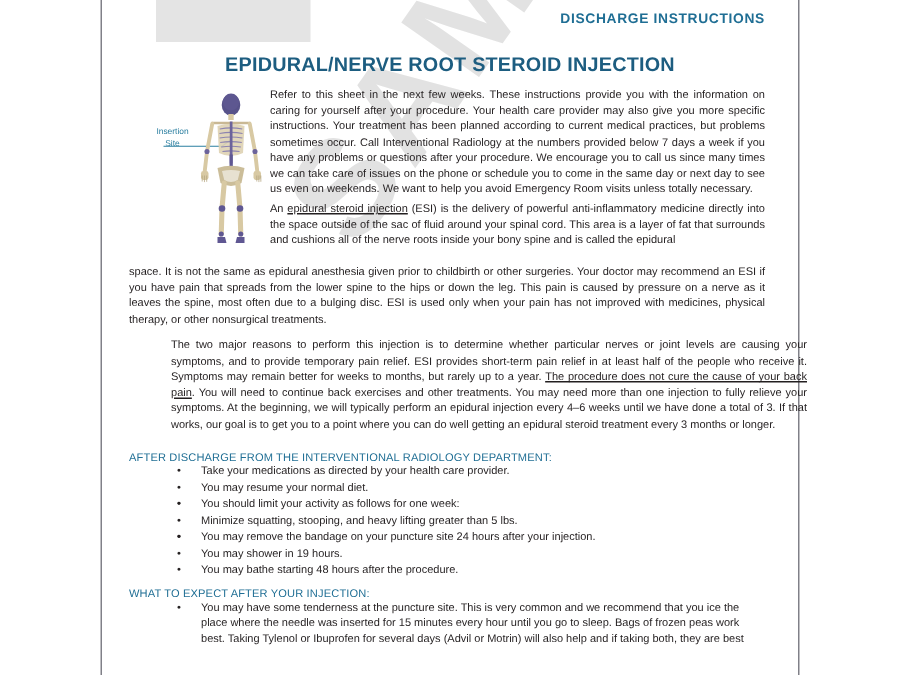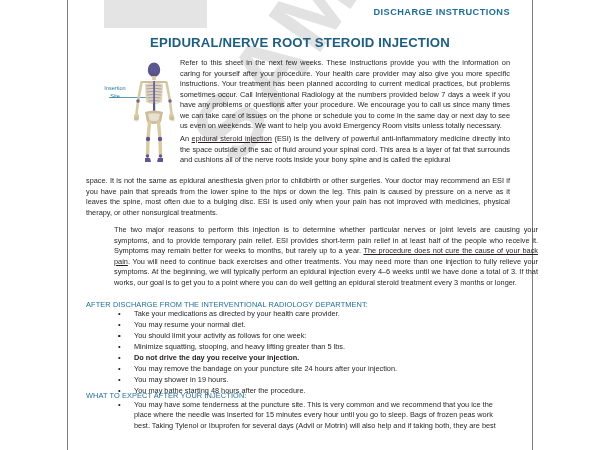--- a/index.html
+++ b/index.html
@@ -294,21 +294,21 @@
       <span>The two major reasons to perform this injection is to determine whether particular nerves or joint levels are causing your symptoms, and to provide temporary pain relief. ESI provides short-term pain relief in at least half of the people who receive it. Symptoms may remain better for weeks to months, but rarely up to a year. </span><span class="u">The procedure does not cure the cause of your back pain</span><span>. You will need to continue back exercises and other treatments. You may need more than one injection to fully relieve your symptoms. At the beginning, we will typically perform an epidural injection every 4–6 weeks until we have done a total of 3. If that works, our goal is to get you to a point where you can do well getting an epidural steroid treatment every 3 months or longer.</span>
     </div>
 
     <div class="section-head" id="head-after-discharge">AFTER DISCHARGE FROM THE INTERVENTIONAL RADIOLOGY DEPARTMENT:</div>
     <ul class="bullets" id="list-after-discharge">
       <li><span class="dot">•</span><span>Take your medications as directed by your health care provider.</span></li>
       <li><span class="dot">•</span><span>You may resume your normal diet.</span></li>
       <li><span class="dot">•</span></li>
       <li><span class="dot">•</span><span>You should limit your activity as follows for one week:</span></li>
       <li><span class="dot">•</span><span>Minimize squatting, stooping, and heavy lifting greater than 5 lbs.</span></li>
-      <li class="bold"><span class="dot">•</span><span>Do not drive the day you receive your injection.</span></li>
+      <li class="bold"><span class="dot">•</span></li>
       <li><span class="dot">•</span><span>You may remove the bandage on your puncture site 24 hours after your injection.</span></li>
       <li><span class="dot">•</span><span>You may shower in 19 hours.</span></li>
       <li><span class="dot">•</span><span>You may bathe starting 48 hours after the procedure.</span></li>
     </ul>
 
     <div class="section-head" id="head-what-expect">WHAT TO EXPECT AFTER YOUR INJECTION:</div>
     <ul class="bullets" id="list-what-expect">
       <li><span class="dot">•</span><span>You may have some tenderness at the puncture site. This is very common and we recommend that you ice the place where the needle was inserted for 15 minutes every hour until you go to sleep. Bags of frozen peas work best. Taking Tylenol or Ibuprofen for several days (Advil or Motrin) will also help and if taking both, they are best</span></li>
     </ul>
 

